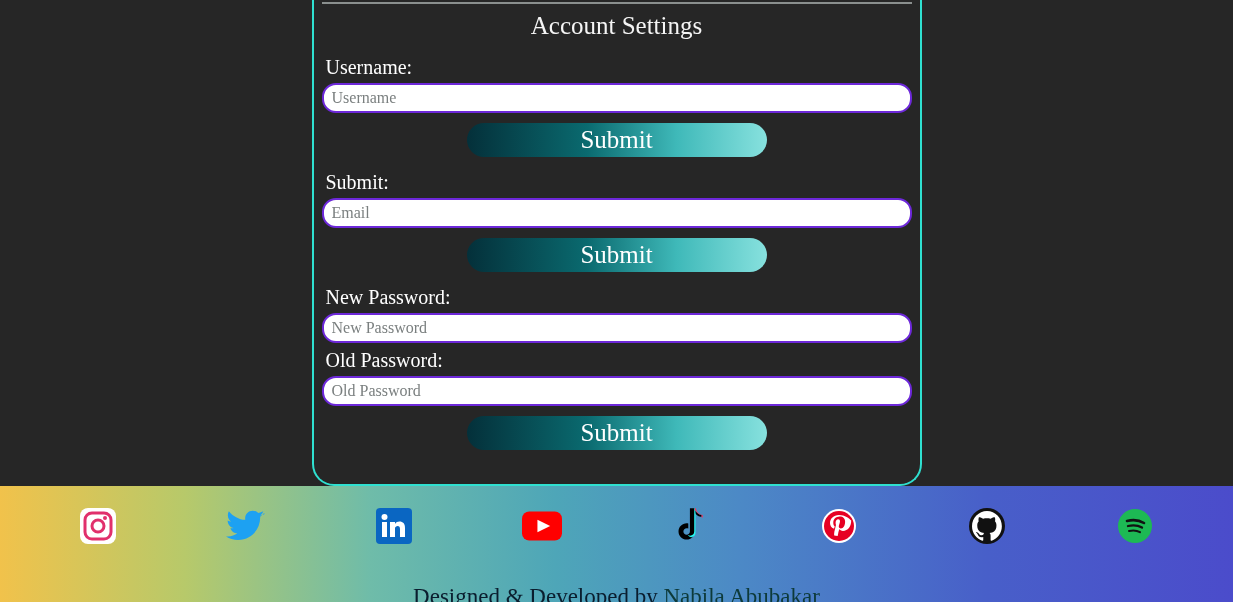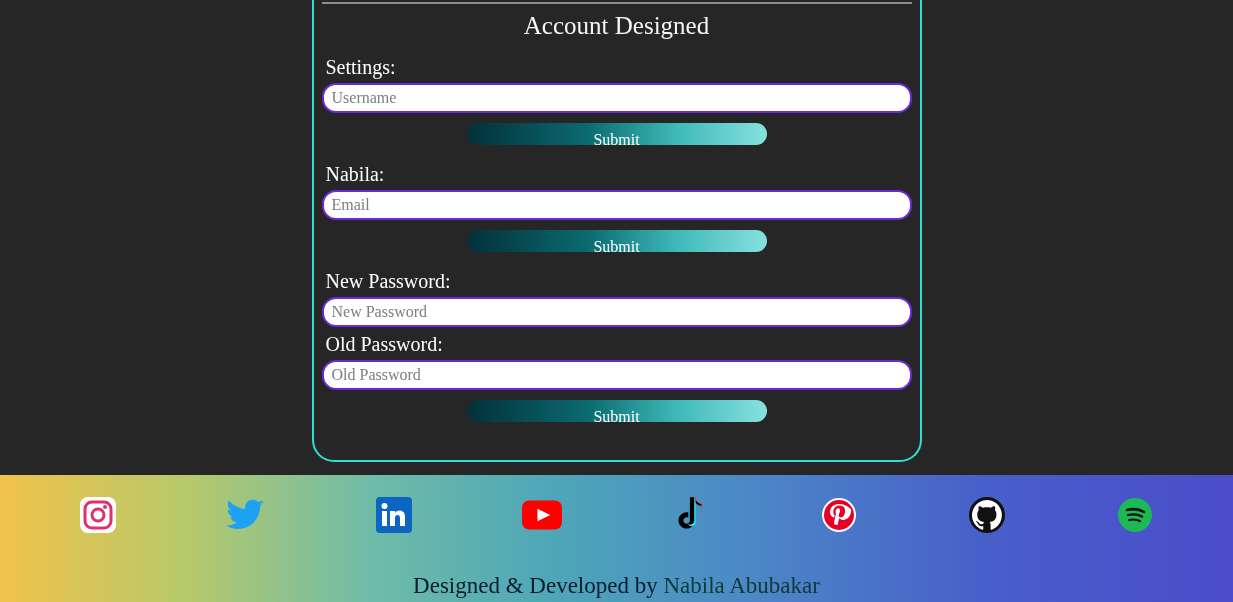--- a/index.html
+++ b/index.html
@@ -62,28 +62,28 @@
     outline: none;
   }
   .input::placeholder { color: #7a7f7f; }
   .btn-row {
     text-align: center;
     margin: 10px 0 14px 0;
   }
   .submit {
     display: inline-block;
     width: 300px;
-    height: 22px;
+    height: 34px;
     line-height: 34px;
     border-radius: 22px;
     border: none;
     background: linear-gradient(90deg, #04303a 0%, #0a6a6f 40%, #3fb9b9 70%, #87e1de 100%);
     color: #fff;
     font-family: Georgia, serif;
-    font-size: 16px;
+    font-size: 25px;
     cursor: pointer;
   }
   .footer {
     height: 127px;
     width: 100%;
     background: linear-gradient(90deg, #f1c24b 0%, #b7c96a 15%, #6fbca9 30%, #4ea6b8 45%, #4c89c6 60%, #485fc9 80%, #4b4ccb 100%);
     display: flex;
     flex-direction: column;
     align-items: center;
     padding-top: 14px;
@@ -112,32 +112,32 @@
     color: #0d3a3a;
     text-decoration: none;
   }
 </style>
 </head>
 <body>
 
 <div class="main">
   <div class="panel">
     <hr>
-    <h2>Account Designed</h2>
-
-    <div class="group">
-      <span class="label">Settings:</span>
+    <h2>Account Settings</h2>
+
+    <div class="group">
+      <span class="label">Username:</span>
       <input class="input" type="text" placeholder="Username" style="">
     </div>
     <div class="btn-row">
       <button class="submit">Submit</button>
     </div>
 
     <div class="group">
-      <span class="label">Nabila:</span>
+      <span class="label">Submit:</span>
       <input class="input" type="text" placeholder="Email" style="">
     </div>
     <div class="btn-row">
       <button class="submit">Submit</button>
     </div>
 
     <div class="group">
       <span class="label">New Password:</span>
       <input class="input" type="password" placeholder="New Password" style="">
     </div>

